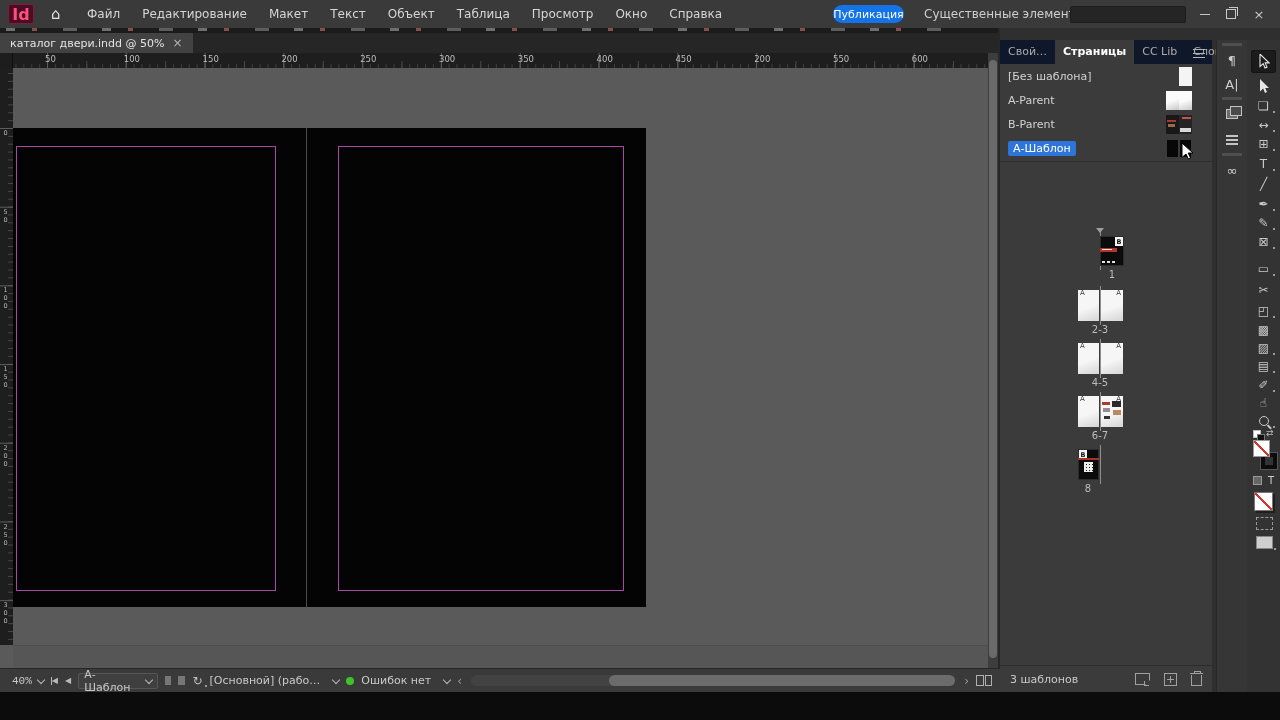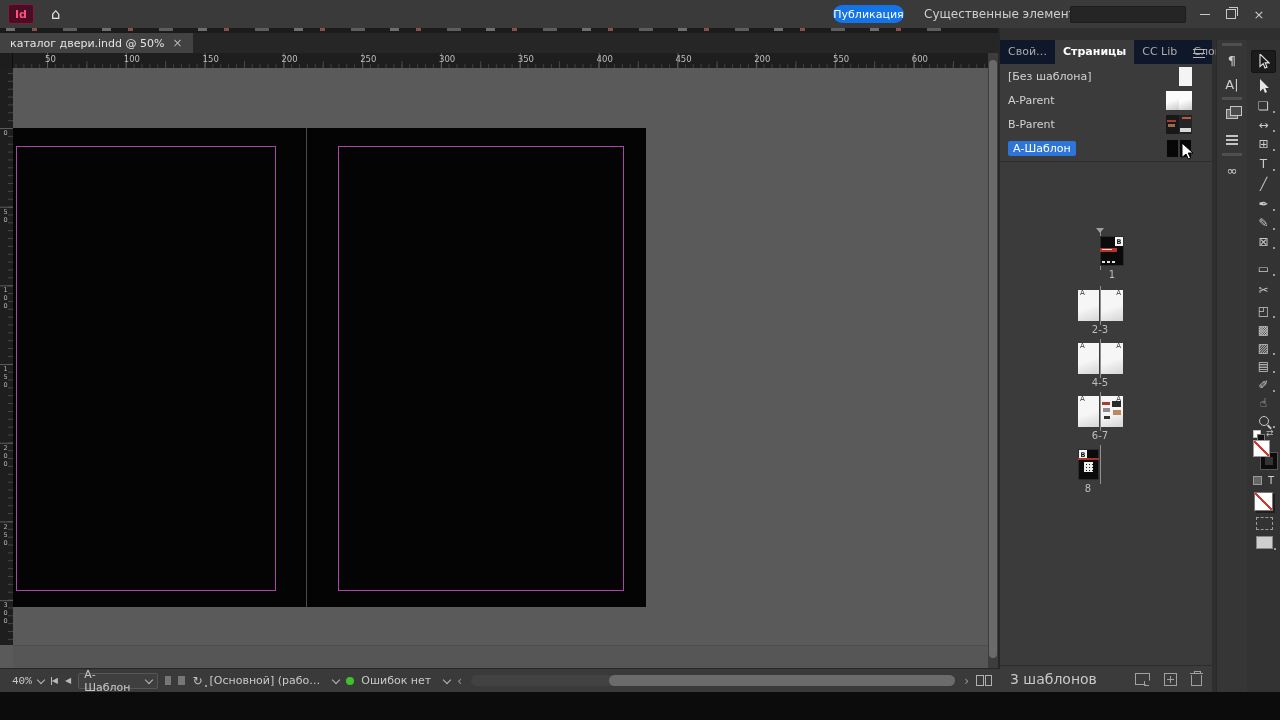--- a/index.html
+++ b/index.html
@@ -2,21 +2,21 @@
 <html><head>
 <meta charset="utf-8">
 <style>
   html,body{margin:0;padding:0;background:#000;}
   .app{position:relative;width:1280px;height:720px;overflow:hidden;background:#0c0c0c;
        font-family:"DejaVu Sans",sans-serif;-webkit-font-smoothing:antialiased;}
 
   
   .topbar{position:absolute;left:0;top:0;width:1280px;height:28px;background:#3a3a3a;}
   .logo{position:absolute;left:8px;top:4px;width:26px;height:20px;background:#4b0d23;color:#ff4f7e;
-        font-weight:bold;font-size:11px;display:flex;align-items:center;justify-content:center;
+        font-weight:bold;font-size:16px;display:flex;align-items:center;justify-content:center;
         border-radius:3px;border:1px solid #7a1e3c;box-sizing:border-box;}
   .home{position:absolute;left:51px;top:0;height:28px;display:flex;align-items:center;font-size:15px;color:#e3e3e3;}
   .menubar{position:absolute;left:76px;top:0;height:28px;display:flex;align-items:center;}
   .menu-item{padding:0 11px;font-size:12px;color:#d6d6d6;line-height:28px;cursor:default;}
   .publish{position:absolute;left:833px;top:5px;width:71px;height:18px;border-radius:9px;background:#1473e6;
            color:#fff;font-size:11px;display:flex;align-items:center;justify-content:center;}
   .workspace{position:absolute;left:924px;top:0;height:28px;display:flex;align-items:center;font-size:12px;color:#cfcfcf;}
   .chev{width:5px;height:5px;border-right:1px solid #b9b9b9;border-bottom:1px solid #b9b9b9;
         transform:rotate(45deg);display:inline-block;margin-left:6px;margin-bottom:2px;}
   .searchbox{position:absolute;left:1070px;top:6px;width:114px;height:15px;background:#252525;
@@ -122,21 +122,21 @@
   .predbar::after{content:'';position:absolute;left:2px;top:1px;width:10px;height:1px;background:#eee;}
   .pwline{position:absolute;left:2px;bottom:3px;width:13px;height:2px;
           background:repeating-linear-gradient(90deg,#e0e0e0 0 3px,transparent 3px 5px);}
   .predline{position:absolute;left:0;top:9px;width:100%;height:2px;background:#a83228;}
   .pqr{position:absolute;left:6px;top:13px;width:9px;height:10px;
        background:repeating-linear-gradient(90deg,#ececec 0 2px,#1a1a1a 2px 3px),
                   repeating-linear-gradient(#ececec 0 2px,#1a1a1a 2px 3px);background-blend-mode:lighten;}
   .collagebit{position:absolute;}
   .plabel{position:absolute;transform:translateX(-50%);font-size:10px;color:#bdbdbd;}
   .panel-footer{position:absolute;left:0;top:637px;width:212px;height:27px;background:#3b3b3b;border-top:1px solid #2c2c2c;
-                display:flex;align-items:center;padding:0 10px;box-sizing:border-box;font-size:14px;color:#c9c9c9;}
+                display:flex;align-items:center;padding:0 10px;box-sizing:border-box;font-size:11px;color:#c9c9c9;}
   .fico{margin-left:14px;position:relative;}
   .fi-edit{width:13px;height:10px;border:1px solid #a0a0a0;margin-left:auto;}
   .fi-edit::after{content:'';position:absolute;right:-1px;bottom:-1px;width:0;height:0;
                   border-left:5px solid transparent;border-bottom:5px solid #3b3b3b;box-shadow:-1px 1px 0 #a0a0a0;}
   .fi-new{width:11px;height:11px;border:1px solid #a0a0a0;}
   .fi-new::before{content:'';position:absolute;left:2px;top:5px;width:7px;height:1px;background:#a0a0a0;}
   .fi-new::after{content:'';position:absolute;left:5px;top:2px;width:1px;height:7px;background:#a0a0a0;}
   .fi-trash{width:9px;height:10px;border:1px solid #a0a0a0;border-top:none;margin-top:3px;}
   .fi-trash::before{content:'';position:absolute;left:-2px;top:-2px;width:13px;height:1px;background:#a0a0a0;}
   .fi-trash::after{content:'';position:absolute;left:2px;top:-4px;width:5px;height:2px;border:1px solid #a0a0a0;border-bottom:none;}
@@ -180,20 +180,31 @@
   .bottomstrip{position:absolute;left:0;top:692px;width:1280px;height:28px;background:#0c0c0c;}
 </style>
 </head>
 <body>
 
 <div class="app">
 
   <div class="topbar">
     <div class="logo">Id</div>
     <div class="home">⌂</div>
+    <div class="menubar">
+        <div class="menu-item">Файл</div>
+        <div class="menu-item">Редактирование</div>
+        <div class="menu-item">Макет</div>
+        <div class="menu-item">Текст</div>
+        <div class="menu-item">Объект</div>
+        <div class="menu-item">Таблица</div>
+        <div class="menu-item">Просмотр</div>
+        <div class="menu-item">Окно</div>
+        <div class="menu-item">Справка</div>
+      </div>
     <div class="publish">Публикация</div>
     <div class="workspace">
       <span>Существенные элементы</span>
       <span class="chev"></span>
     </div>
     <div class="searchbox"></div>
     <div class="winctl w-min">
         <i></i>
       </div>
     <div class="winctl w-res">

